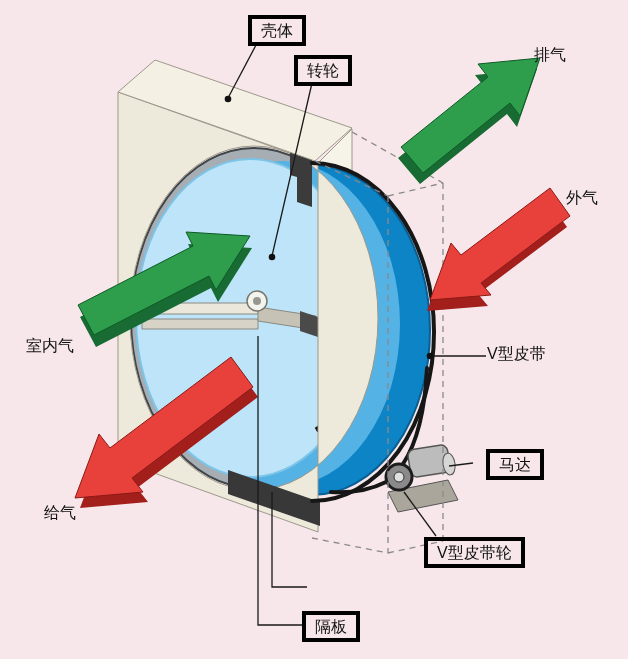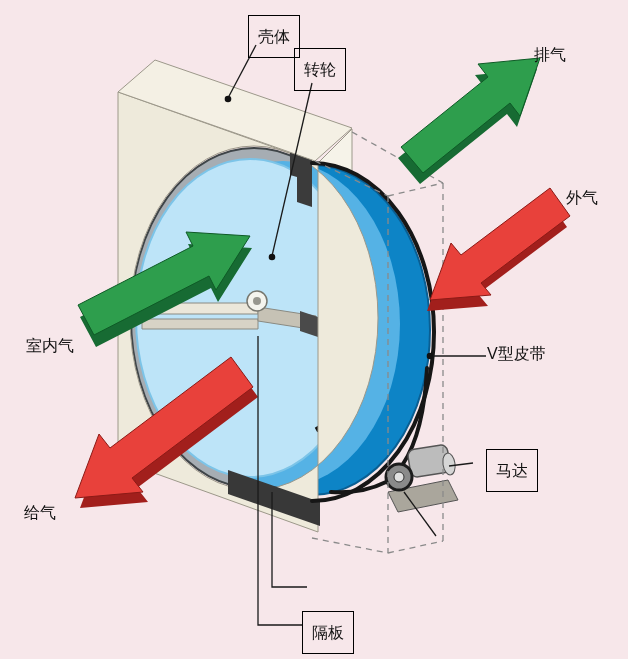--- a/index.html
+++ b/index.html
@@ -12,22 +12,22 @@
   }
   .stage svg{position:absolute;left:0;top:0;}
   .label{
     position:absolute;
     font-size:16px;
     color:#111;
     white-space:nowrap;
     line-height:1.2;
   }
   .boxed{
-    border:1px solid #000000;
-    padding:11px 9px;
+    border:4px solid #000000;
+    padding:2px 9px;
     background:transparent;
   }
 </style>
 </head>
 <body>
 
 <div class="stage">
 
   <svg width="628" height="659" viewBox="0 0 628 659">
 
@@ -117,21 +117,22 @@
       <polyline points="302,625 258,625 258,336"></polyline>
     </g>
     <g fill="#111">
       <circle cx="228" cy="99" r="3.3"></circle>
       <circle cx="272" cy="257" r="3.3"></circle>
       <circle cx="430" cy="356" r="3.3"></circle>
     </g>
   </svg>
 
   <div class="label boxed" style="left:248px;top:15px">壳体</div>
-  <div class="label boxed" style="left:294px;top:48px">转轮</div>
+  <div class="label boxed" style="left:294px;top:55px">转轮</div>
   <div class="label" style="left:534px;top:45px">排气</div>
   <div class="label" style="left:566px;top:188px">外气</div>
   <div class="label" style="left:26px;top:336px">室内气</div>
-  <div class="label" style="left:24px;top:503px">给气</div>
+  <div class="label" style="left:44px;top:503px">给气</div>
   <div class="label" style="left:487px;top:344px">V型皮带</div>
   <div class="label boxed" style="left:486px;top:449px">马达</div>
+  <div class="label boxed" style="left:424px;top:537px">V型皮带轮</div>
   <div class="label boxed" style="left:302px;top:611px">隔板</div>
 </div>
 
 </body></html>

